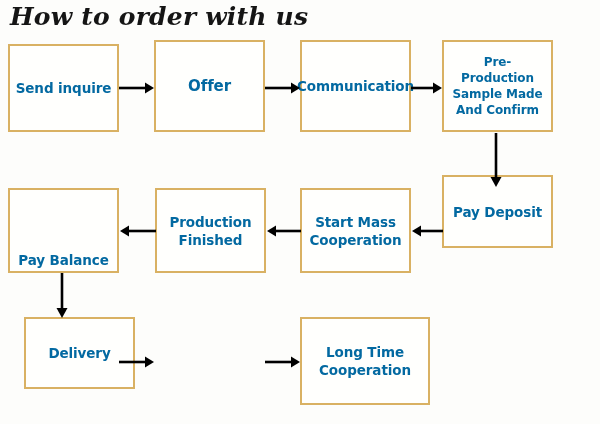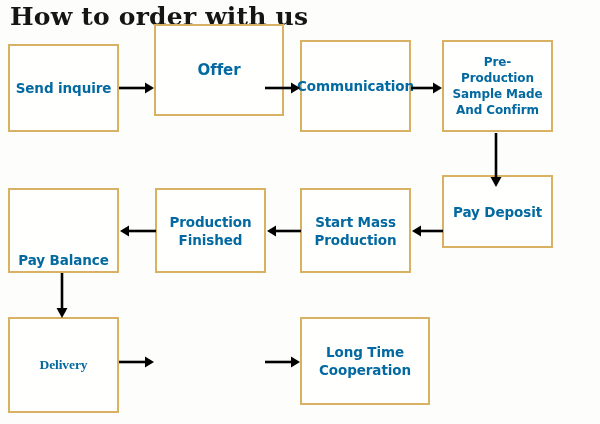--- a/index.html
+++ b/index.html
@@ -24,20 +24,21 @@
     position: absolute;
     left: 10px;
     top: 1px;
     font-family: "DejaVu Serif", "Liberation Serif", serif;
     font-weight: bold;
     font-size: 25px;
     line-height: 32px;
     letter-spacing: 0.2px;
     color: #151515;
     white-space: nowrap;
+    font-style: italic;
   }
   
   .node {
     position: absolute;
     box-sizing: border-box;
     border: 2px solid #d9b163;
     background: #fffffd;
     display: flex;
     align-items: center;
     justify-content: center;
@@ -68,53 +69,53 @@
 <body>
 
 <div id="canvas">
 
   <div id="flow-title">How to order with us</div>
 
   <div class="node" style="left:8px; top:44px; width:111px; height:88px;">
     <span class="label">Send inquire</span>
   </div>
 
-  <div class="node lg" style="left:154px; top:24px; width:130px; height:92px;text-align:right;">
+  <div class="node lg" style="left:154px; top:40px; width:111px; height:92px;text-align:right;">
     <span class="label">Offer</span>
   </div>
 
   <div class="node" style="left:300px; top:40px; width:111px; height:92px;">
     <span class="label">Communication</span>
   </div>
 
   <div class="node sm" style="left:442px; top:40px; width:111px; height:92px;">
     <span class="label">Pre-Production
 Sample Made
 And Confirm</span>
   </div>
 
   <div class="node" style="left:442px; top:175px; width:111px; height:73px;">
     <span class="label">Pay Deposit</span>
   </div>
 
   <div class="node" style="left:300px; top:188px; width:111px; height:85px;">
     <span class="label">Start Mass
-Production</span>
+Cooperation</span>
   </div>
 
   <div class="node" style="left:155px; top:188px; width:111px; height:85px;">
     <span class="label">Production
 Finished</span>
   </div>
 
   <div class="node" style="left:8px; top:188px; width:111px; height:85px;align-items:flex-end;">
     <span class="label">Pay Balance</span>
   </div>
 
-  <div class="node" style="left:8px; top:317px; width:111px; height:96px;font-family:Liberation Serif, serif;">
+  <div class="node" style="left:24px; top:317px; width:111px; height:72px;">
     <span class="label">Delivery</span>
   </div>
 
 
   <div class="node" style="left:300px; top:317px; width:130px; height:88px;">
     <span class="label">Long Time
 Cooperation</span>
   </div>
 
   <div class="arrow" style="left:119px; top:80px; width:36px; height:16px;">

